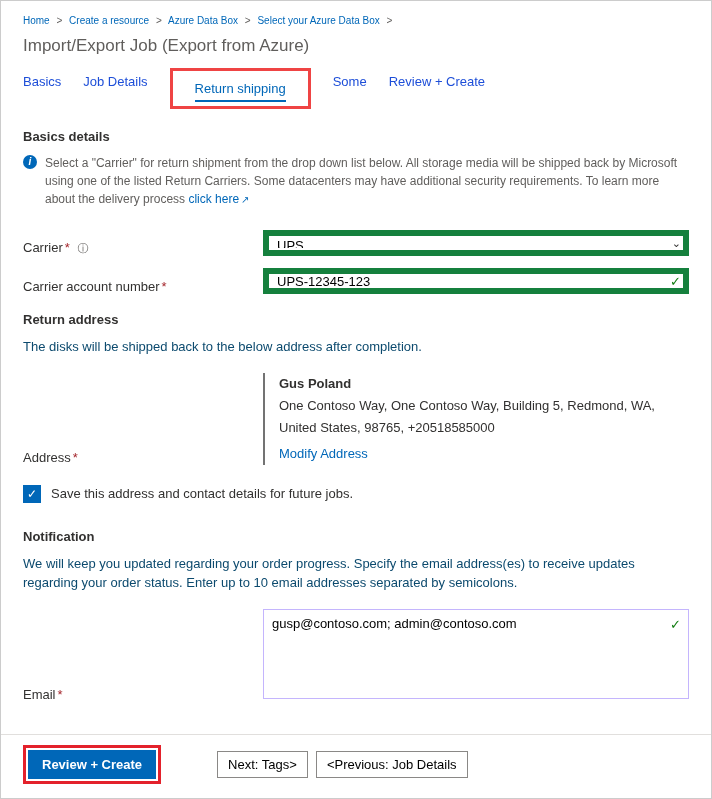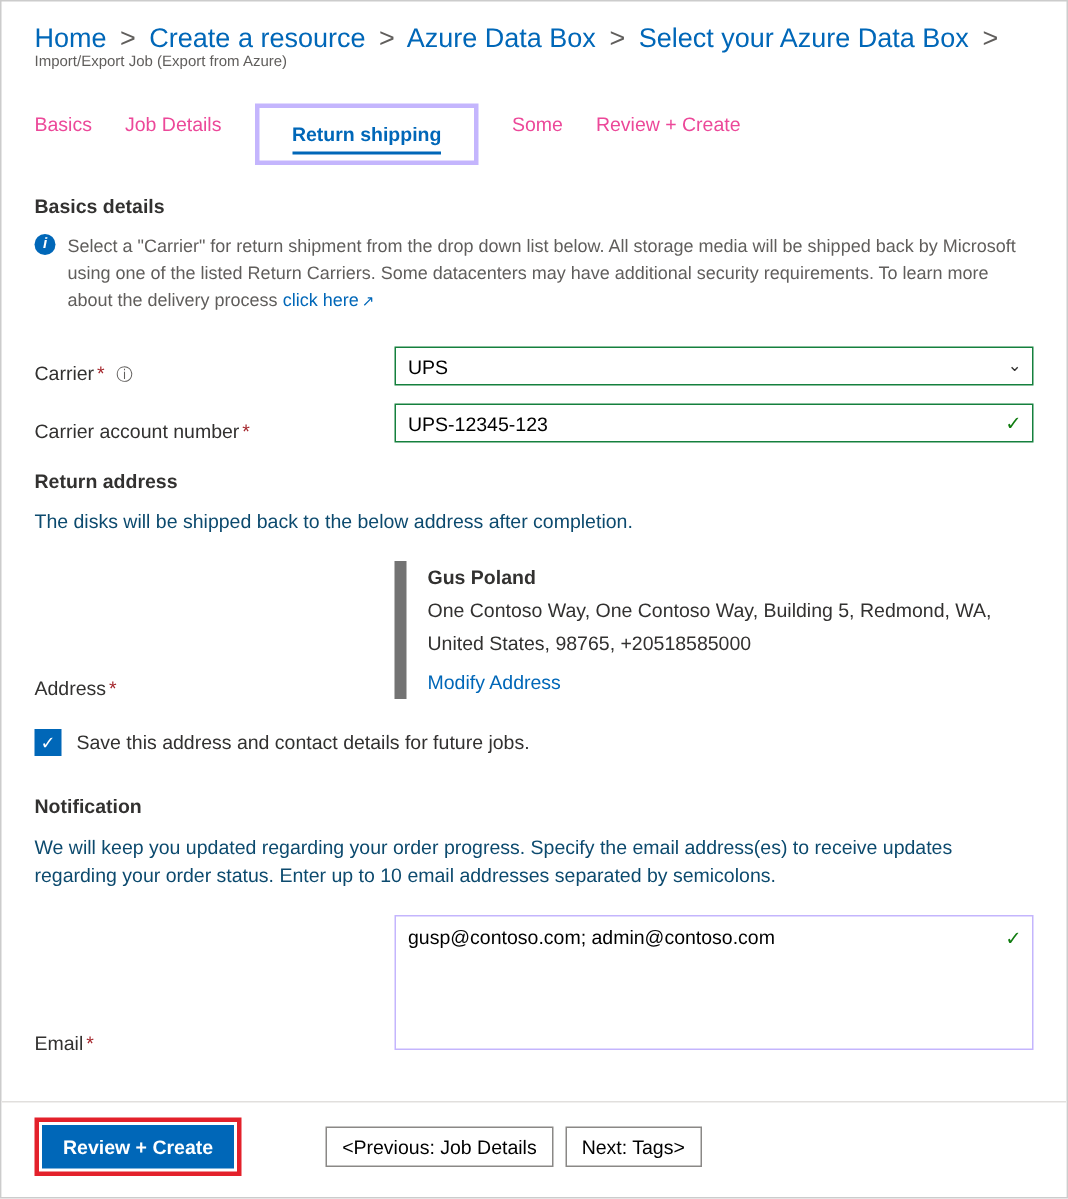--- a/index.html
+++ b/index.html
@@ -7,57 +7,57 @@
       font-family: "Segoe UI", -apple-system, sans-serif;
       font-size: 13px;
       color: #323130;
       background: #fff;
       width: 712px;
       height: 799px;
       position: relative;
       border: 1px solid #ccc;
     }
     .content { padding: 14px 22px 0 22px; }
-    .breadcrumb { font-size: 18px; }
+    .breadcrumb { font-size: 10px; margin-bottom: 10px; }
     .breadcrumb a { color: #0067b8; text-decoration: none; }
     .breadcrumb .sep { color: #605e5c; margin: 0 4px; }
     .title-row { display: flex; align-items: center; justify-content: space-between; }
     .title-left { display: flex; align-items: baseline; gap: 12px; }
     h1 { font-size: 26px; font-weight: 600; color: #1b1a19; }
     .dots { font-size: 16px; color: #605e5c; position: relative; top: -2px; }
     .close-x { font-size: 18px; color: #605e5c; cursor: pointer; padding: 6px; background: none; border: none; }
-    .subtitle { font-size: 10px; color: #605e5c; margin-top: 0; margin-bottom: 22px; }
+    .subtitle { font-size: 17px; color: #605e5c; margin-top: 0; margin-bottom: 12px; }
     .tabs { display: flex; gap: 22px; border-bottom: none; margin-bottom: 20px; }
-    .tab { font-size: 13px; color: #ec4899; padding: 6px 0; cursor: pointer; position: relative; }
+    .tab { font-size: 13px; color: #1d4ed8; padding: 6px 0; cursor: pointer; position: relative; }
     .tab.active { color: #0067b8; }
     .tab.active::after { content: ""; position: absolute; left: 0; right: 0; bottom: 0; height: 2px; background: #0067b8; }
-    .tab-highlight { border: 3px solid #c4b5fd; padding: 4px 22px; font-weight: bold; }
+    .tab-highlight { border: 3px solid #ef4444; padding: 4px 22px; }
     .section-title { font-size: 13px; font-weight: 600; margin-bottom: 10px; margin-top: 6px; }
     .info-box { display: flex; gap: 8px; font-size: 12px; color: #605e5c; line-height: 1.5; margin-bottom: 22px; }
     .info-icon { flex-shrink: 0; width: 14px; height: 14px; border-radius: 50%; background: #0067b8; color: #fff; font-size: 10px; font-weight: bold; text-align: center; line-height: 14px; font-style: italic; margin-top: 1px; }
     .info-box a { color: #0067b8; text-decoration: none; }
     .ext-icon { font-size: 10px; margin-left: 2px; }
     .form-row { display: flex; align-items: flex-end; margin-bottom: 12px; }
     .form-label { width: 240px; font-size: 13px; color: #323130; padding-top: 4px; }
     .req { color: #a4262c; margin-left: 2px; }
     .form-field { flex: 1; }
     .select-wrap, .input-wrap { position: relative; }
     select, input[type="text"] {
       width: 100%; height: 26px; padding: 2px 28px 2px 8px;
       font-size: 13px; font-family: inherit;
-      border: 1px solid #15803d; outline: none;
+      border: 6px solid #15803d; outline: none;
       appearance: none; -webkit-appearance: none;
       background: #fff;
     }
     .chev { position: absolute; right: 8px; top: 50%; transform: translateY(-50%); pointer-events: none; font-size: 11px; color: #323130; }
     .check-valid { position: absolute; right: 8px; top: 50%; transform: translateY(-50%); color: #107c10; font-size: 13px; }
     .helper-icon { font-size: 11px; color: #605e5c; margin-left: 4px; }
     .section-desc { font-size: 13px; color: #0c4a6e; margin-bottom: 16px; line-height: 1.5; }
     .address-block { display: flex; }
-    .address-content { flex: 1; border-left: 8px solid #737373; padding-left: 14px; line-height: 1.7; font-size: 13px; }
+    .address-content { flex: 1; border-left: 2px solid #737373; padding-left: 14px; line-height: 1.7; font-size: 13px; }
     .address-name { font-weight: 600; }
     .address-full { color: #323130; }
     .address-modify { color: #0067b8; text-decoration: none; display: inline-block; margin-top: 4px; }
     .checkbox-row { display: flex; align-items: center; gap: 10px; margin-top: 20px; margin-bottom: 26px; }
     .checkbox { width: 18px; height: 18px; background: #0067b8; display: flex; align-items: center; justify-content: center; color: #fff; font-size: 12px; cursor: pointer; }
     textarea {
       width: 100%; height: 90px; padding: 6px 28px 6px 8px;
       font-size: 13px; font-family: inherit;
       border: 1px solid #c4b5fd; outline: none; resize: none;
     }
@@ -173,16 +173,16 @@
       </div>
     </div>
   </div>
 </div>
 
 <div class="footer">
   <span class="btn-primary-highlight">
     <button class="btn-primary">Review + Create</button>
   </span>
   <div class="secondary-group">
+    <button class="btn-secondary">Next: Tags&gt;</button>
     <button class="btn-secondary">&lt;Previous: Job Details</button>
-    <button class="btn-secondary">Next: Tags&gt;</button>
   </div>
 </div>
 
 </body></html>

